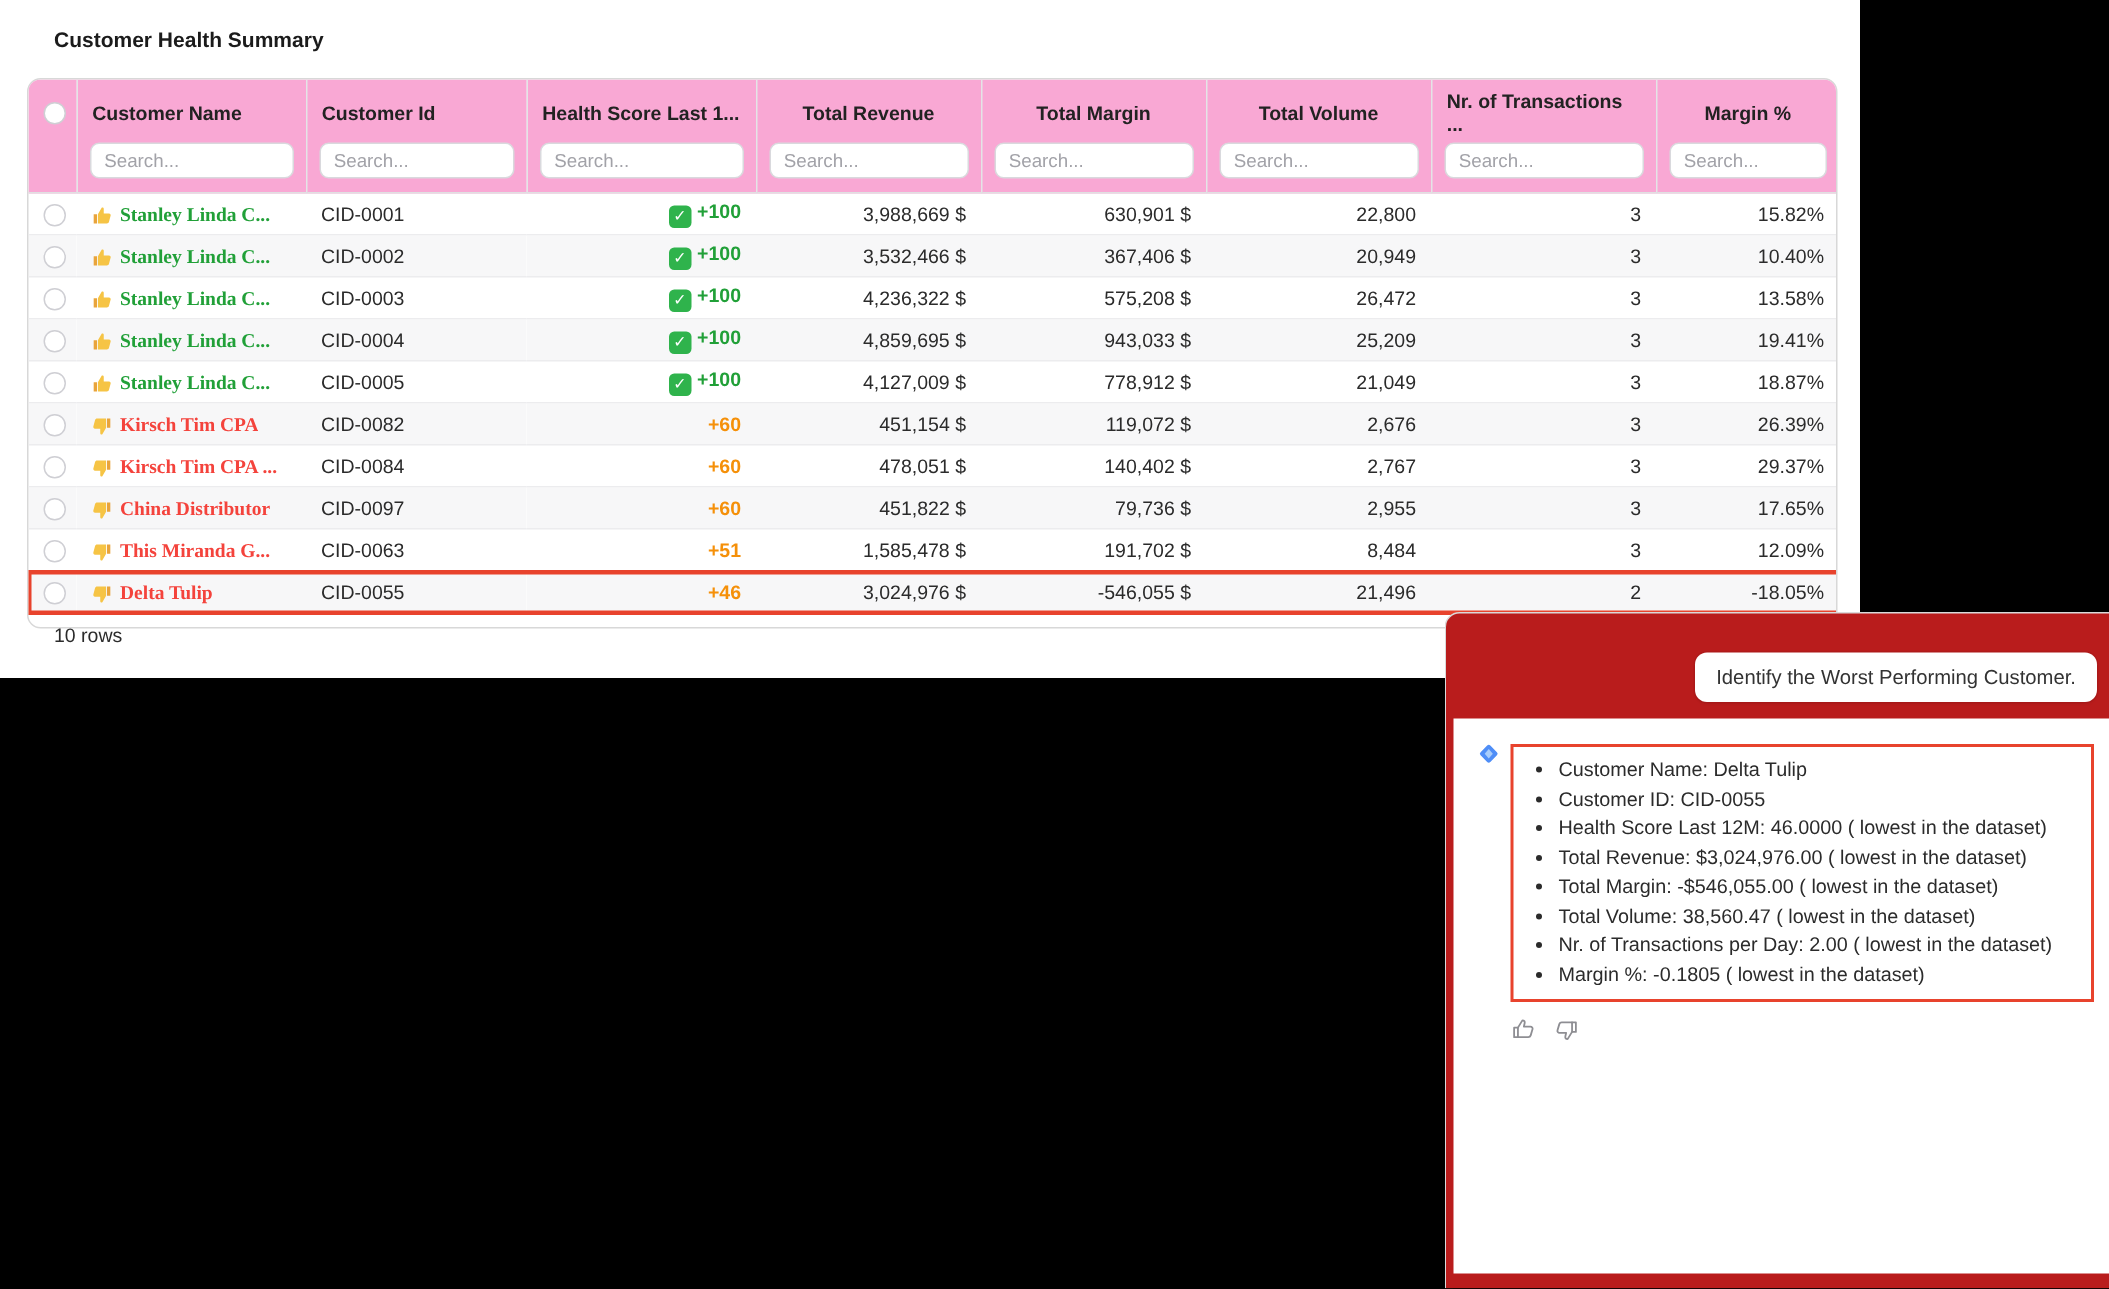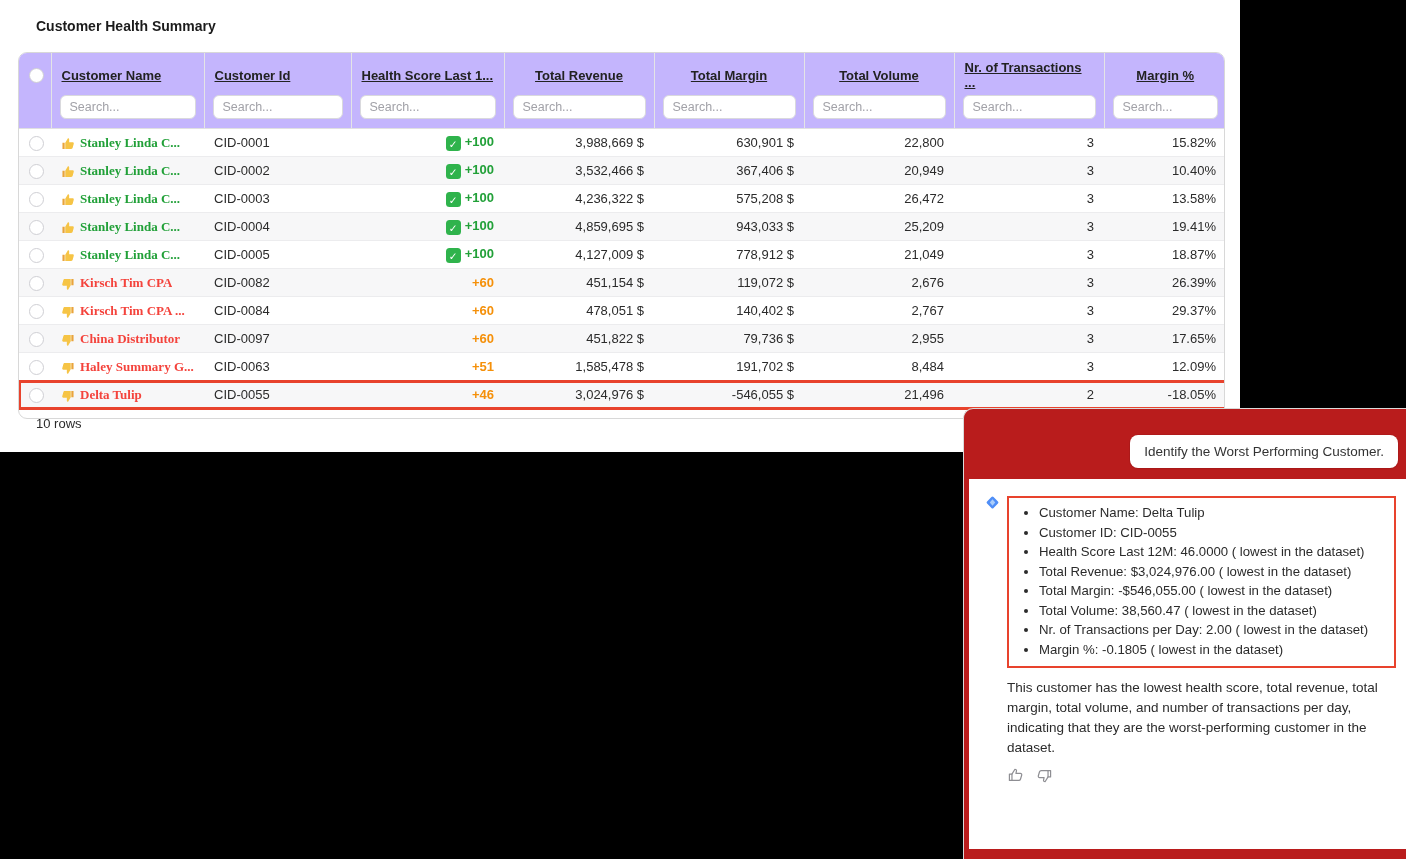--- a/index.html
+++ b/index.html
@@ -6,21 +6,21 @@
   html, body { background: #000; }
   body { font-family: "Liberation Sans", "DejaVu Sans", sans-serif; }
   .stage { position: relative; width: 1406px; height: 859px; background: #000; overflow: hidden; }
 
   
   .table-panel { position: absolute; left: 0; top: 0; width: 1240px; height: 452px; background: #fff; }
   .panel-title { position: absolute; left: 36px; top: 18px; font-size: 14px; font-weight: 700; color: #1b1b1b; }
   .table-card { position: absolute; left: 18px; top: 52px; width: 1207px; background: #fff;
                 border: 1px solid #d8d8d8; border-radius: 9px; overflow: hidden; padding-bottom: 9px; }
   table { border-collapse: collapse; width: 100%; table-layout: fixed; font-size: 13px; color: #2b2b2b; }
-  thead th { background: #c4b5fd; border-right: 1px solid #e4e4e6; text-align: left; font-weight: 600; text-decoration: underline; }
+  thead th { background: #f9a8d4; border-right: 1px solid #e4e4e6; text-align: left; font-weight: 600; }
   thead th:last-child { border-right: none; }
   thead tr.labels th { padding: 7px 10px 2px; font-size: 13px; color: #222; }
   thead tr.search-row th { padding: 3px 8px 9px; border-bottom: 1px solid #e0e0e2; }
   thead th.h-right { text-align: center; }
   .search-input { width: 100%; height: 24px; border: 1px solid #d9d9dd; border-radius: 6px;
                   padding: 0 9px; font-size: 12.5px; color: #333; background: #fff;
                   font-family: "Liberation Sans", sans-serif; }
   .search-input::placeholder { color: #a2a2a8; }
   tbody td { height: 28px; padding: 0 10px; border-bottom: 1px solid #ececee; white-space: nowrap;
              overflow: hidden; }
@@ -261,21 +261,21 @@
               <td class="num">17.65%</td>
             </tr>
             <tr>
               <td><span class="radio"></span></td>
               <td>
                 <span class="name-cell name-red">
                   <span style="line-height:0"><svg class="thumb-svg" width="14" height="14" viewBox="0 0 24 24" style="transform:rotate(180deg);">
      <path d="M2.5 10 h3.8 v10.5 H2.5 Z" fill="#e9a43b"></path>
      <path d="M7.3 20.5 V10 l4.3-7.3 c.6-1 2.4-.5 2.4 1 V9 h6 c1.3 0 2.2 1.2 1.9 2.4 l-1.9 7.2 c-.3 1.1-1.3 1.9-2.4 1.9 Z" fill="#f6c445"></path>
    </svg></span>
-                  <span class="cname">Haley Summary G...</span>
+                  <span class="cname">This Miranda G...</span>
                 </span>
               </td>
               <td>CID-0063</td>
               <td class="score score-orange"><span>+51</span></td>
               <td class="num">1,585,478 $</td>
               <td class="num">191,702 $</td>
               <td class="num">8,484</td>
               <td class="num">3</td>
               <td class="num">12.09%</td>
             </tr>
@@ -326,21 +326,20 @@
                 <li>Customer ID: CID-0055</li>
                 <li>Health Score Last 12M: 46.0000 ( lowest in the dataset)</li>
                 <li>Total Revenue: $3,024,976.00 ( lowest in the dataset)</li>
                 <li>Total Margin: -$546,055.00 ( lowest in the dataset)</li>
                 <li>Total Volume: 38,560.47 ( lowest in the dataset)</li>
                 <li>Nr. of Transactions per Day: 2.00 ( lowest in the dataset)</li>
                 <li>Margin %: -0.1805 ( lowest in the dataset)</li>
               </ul>
           </div>
 
-          <div class="closing">This customer has the lowest health score, total revenue, total margin, total volume, and number of transactions per day, indicating that they are the worst-performing customer in the dataset.</div>
 
           <div class="feedback">
             <button title="Good response">
               <svg width="17" height="17" viewBox="0 0 24 24" fill="none" stroke="#8e8e93" stroke-width="1.7" stroke-linejoin="round" stroke-linecap="round">
                 <path d="M7 10 L11.2 3.2 c1.7 0 2.5 1 2.1 2.7 L12.6 9 H18.8 a2 2 0 0 1 1.9 2.6 l-1.7 5.7 A2.4 2.4 0 0 1 16.7 19 H7 Z"></path>
                 <path d="M7 10 H3.4 V19 H7"></path>
               </svg>
             </button>
             <button title="Bad response">
               <svg width="17" height="17" viewBox="0 0 24 24" fill="none" stroke="#8e8e93" stroke-width="1.7" stroke-linejoin="round" stroke-linecap="round" style="transform:rotate(180deg)">

